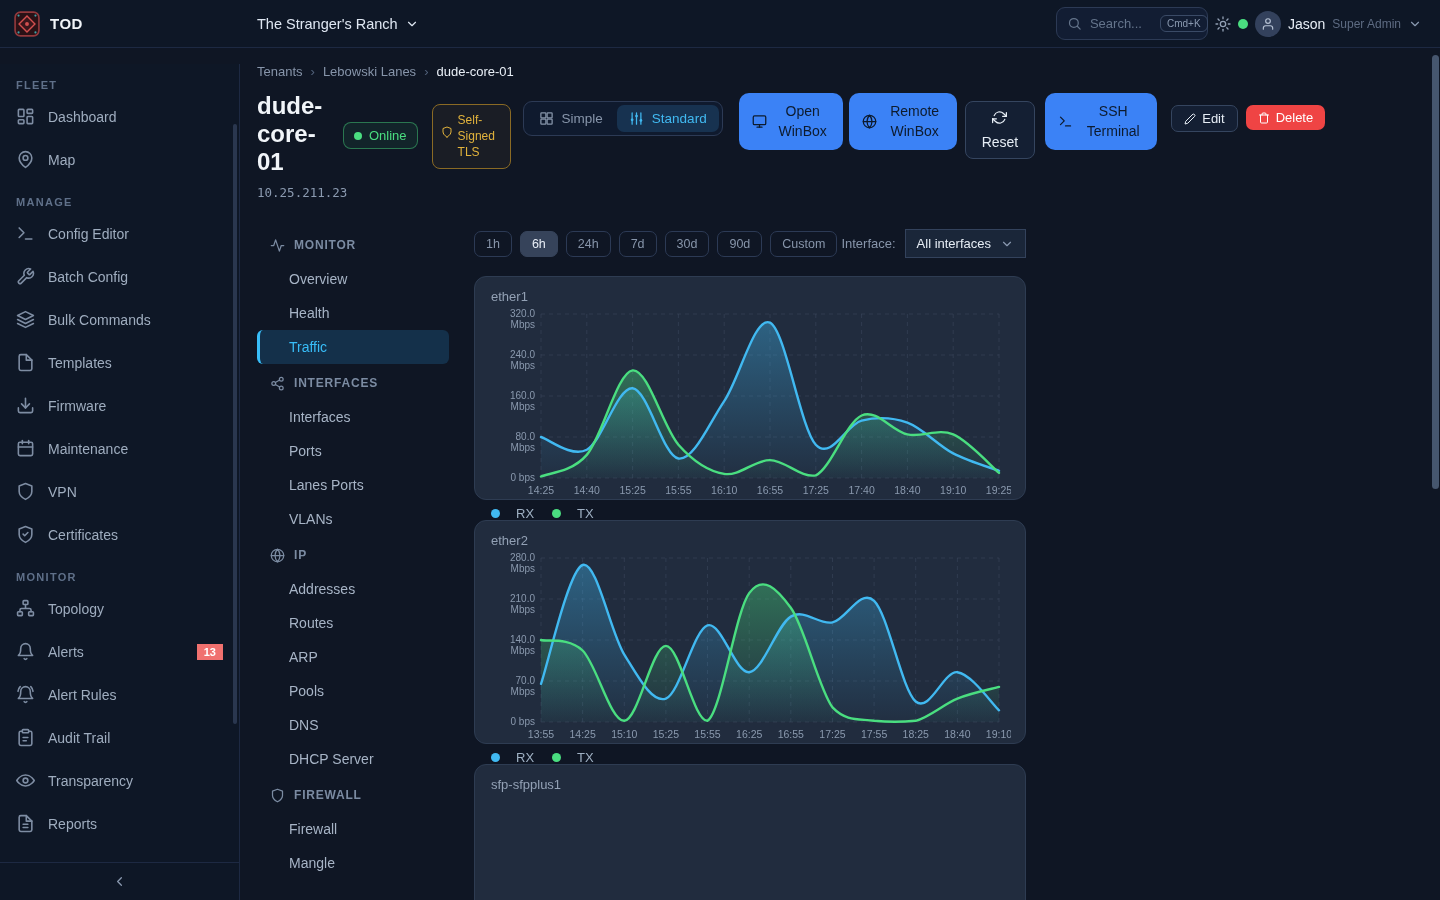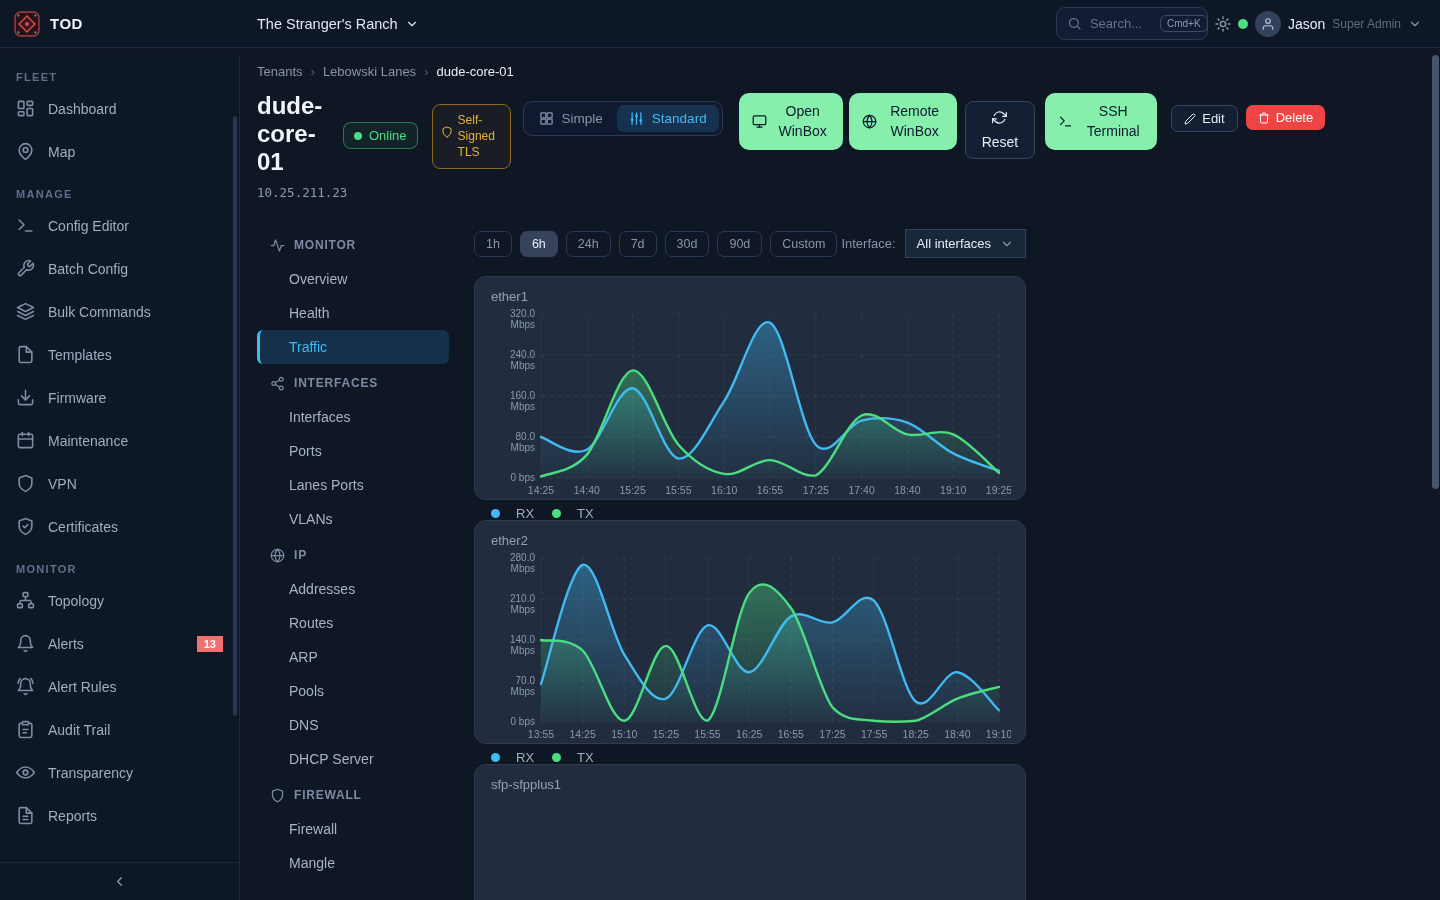--- a/index.html
+++ b/index.html
@@ -25,21 +25,21 @@
   .user-name { color:#e8eef6; font-size:14px; }
   .user-role { color:#5d6b82; font-size:12px; }
 
   
   .ic { display:inline-flex; width:18px; height:18px; flex:none; }
   .ic svg { width:100%; height:100%; stroke:currentColor; fill:none; stroke-width:2; stroke-linecap:round; stroke-linejoin:round; }
   .ic-14 { width:14px; height:14px; } .ic-15 { width:15px; height:15px; } .ic-16 { width:16px; height:16px; }
   .ic-12 { width:12px; height:12px; }
 
   
-  .sidebar { position:absolute; top:56px; left:0; bottom:0; width:240px; background:#0e1726;
+  .sidebar { position:absolute; top:64px; left:0; bottom:0; width:240px; background:#0e1726;
              border-right:1px solid #1d2942; z-index:4; }
   .side-label { margin:15px 16px 4px; font-size:11px; color:#5f7089; letter-spacing:1.3px; font-weight:700; }
   .side-item { display:flex; align-items:center; gap:13px; padding:12px 16px; color:#9fadbf; font-size:14px; cursor:pointer; }
   .side-item .ic { color:#7e8da3; width:19px; height:19px; }
   .side-badge { margin-left:auto; background:#f0716f; color:#fff; font-size:11px; border-radius:0;
                 padding:2px 7px; font-weight:700; }
   .side-footer { position:absolute; bottom:0; left:0; right:0; height:38px; border-top:1px solid #1d2942;
                  display:flex; align-items:center; justify-content:center; color:#8a99b0; cursor:pointer; }
   .side-scroll { position:absolute; right:2px; top:60px; width:4px; height:600px; background:#32405a;
                  border-radius:2px; opacity:.8; }
@@ -65,21 +65,21 @@
   .badge-tls .ic { color:#e2b33c; margin-top:14px; }
   .badge-tls span.txt { width:44px; text-align:left; line-height:1.35; }
 
   .segmented { margin:9px 0 0 12px; background:#0f1a2e; border:1px solid #2c3a55; border-radius:9px;
                padding:3px; display:flex; gap:2px; flex:none; }
   .seg { display:flex; gap:8px; align-items:center; padding:6px 12px; font-size:13.5px; color:#8795aa;
          border-radius:7px; cursor:pointer; }
   .seg.active { background:#173250; color:#41b9f1; }
 
   .btn { display:flex; align-items:center; gap:9px; cursor:pointer; border:0; font-family:inherit; }
-  .btn-primary { margin:1px 0 0 16px; background:#86efac; color:#0d1b2e; border-radius:10px; padding:8px 13px;
+  .btn-primary { margin:1px 0 0 16px; background:#3b82f6; color:#0d1b2e; border-radius:10px; padding:8px 13px;
                  font-size:14px; font-weight:500; }
   .btn-primary + .btn-primary { margin-left:6px; }
   .btn-primary .txt { text-align:center; line-height:1.45; }
   .w54 { width:54px; } .w58 { width:58px; } .w62 { width:62px; }
   .btn-ghost { margin:9px 0 0 8px; background:#141f33; border:1px solid #35455f; color:#e6edf5;
                border-radius:8px; padding:8px 16px; font-size:14px;flex-direction:column; }
   .btn-ssh { margin-left:10px; }
   .btn-edit { margin:13px 0 0 14px; background:#141f33; border:1px solid #35455f; color:#e6edf5;
               border-radius:7px; padding:5px 12px; font-size:13px; gap:6px; }
   .btn-delete { margin:13px 0 0 8px; background:#ef4444; color:#fff; border-radius:7px; padding:5px 12px;

